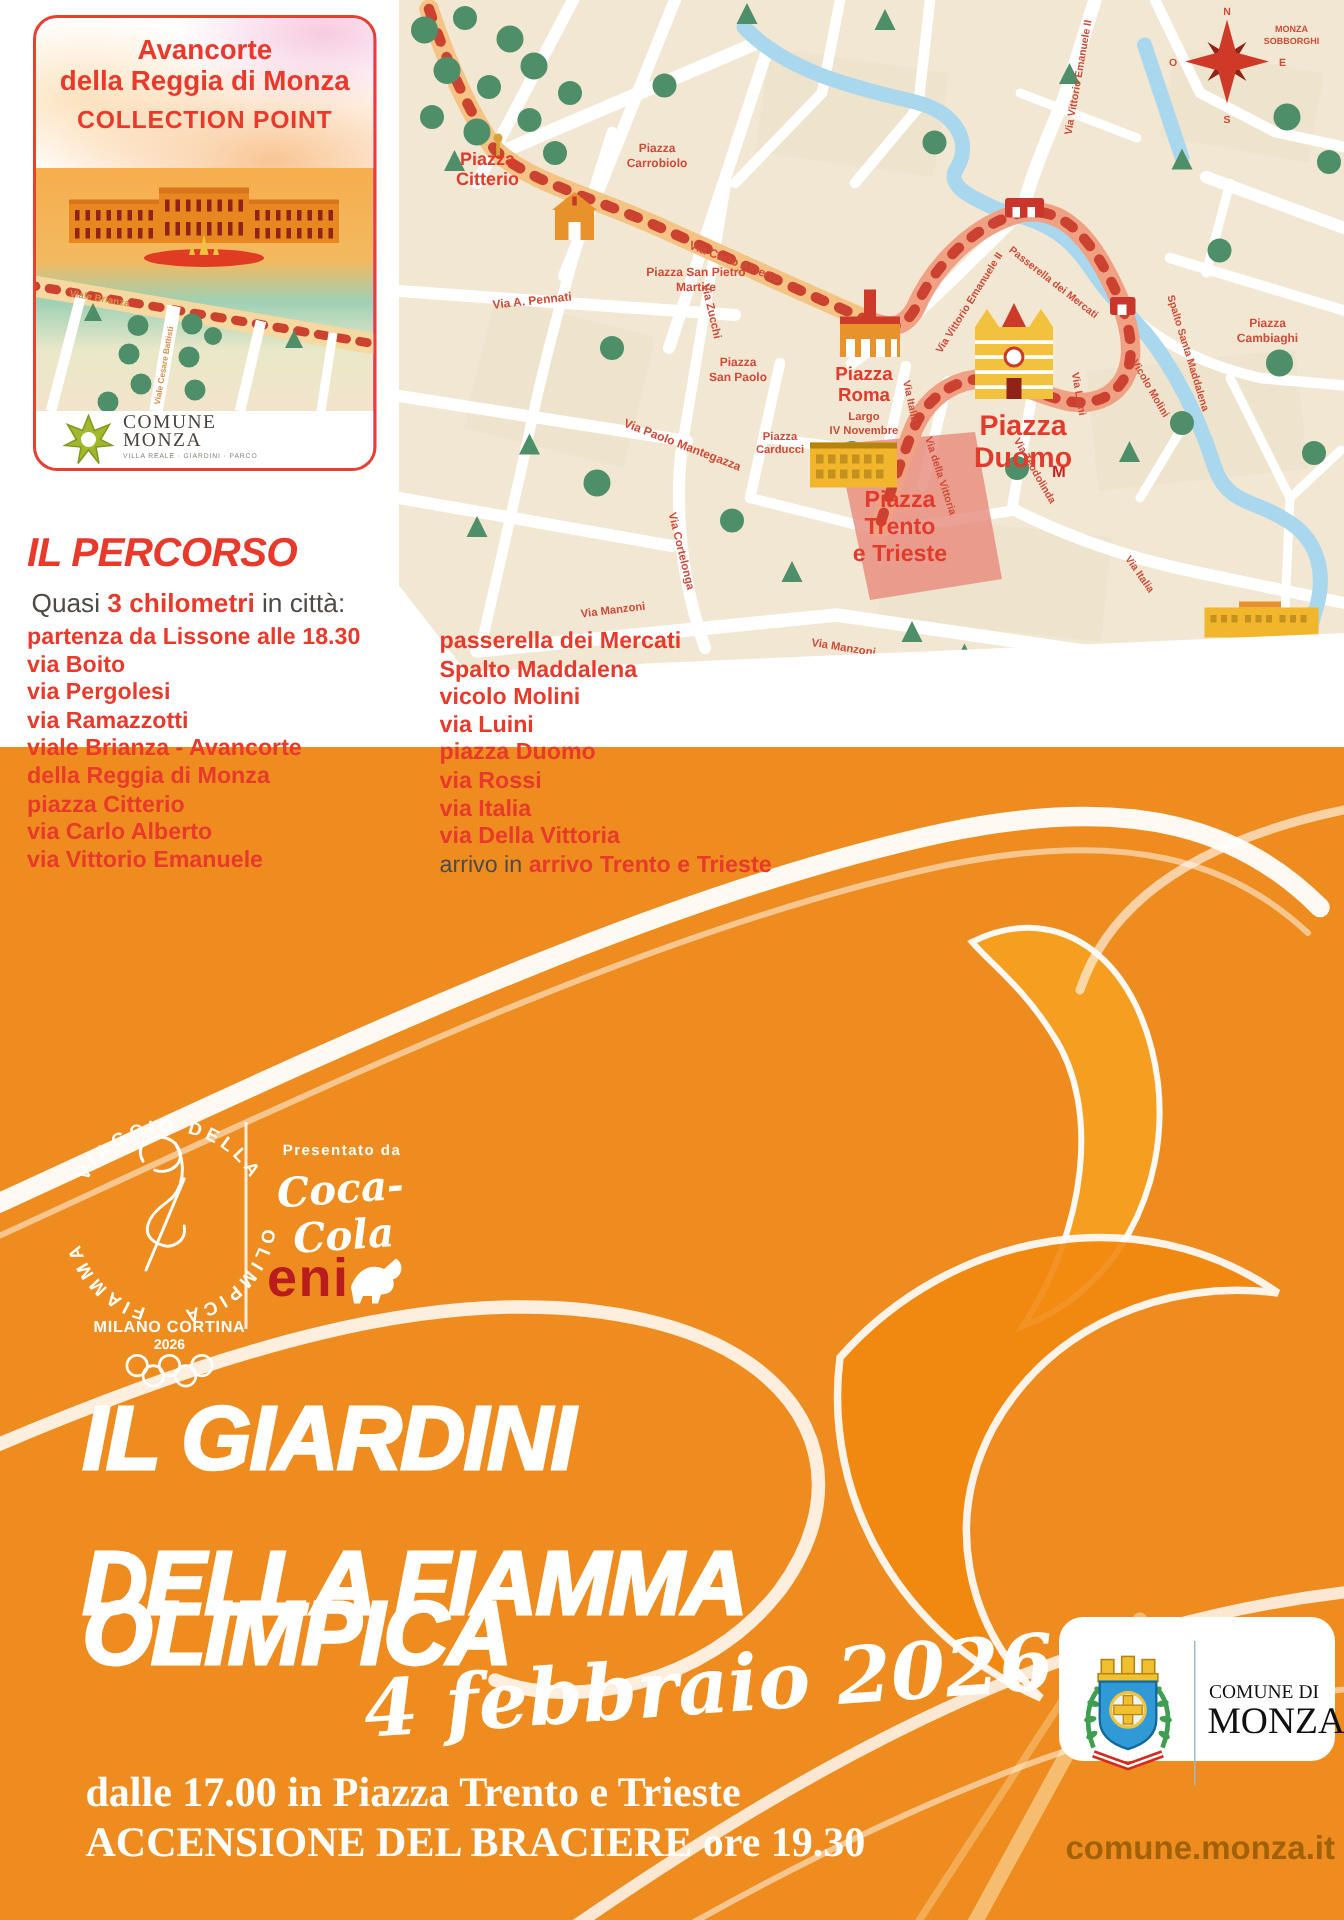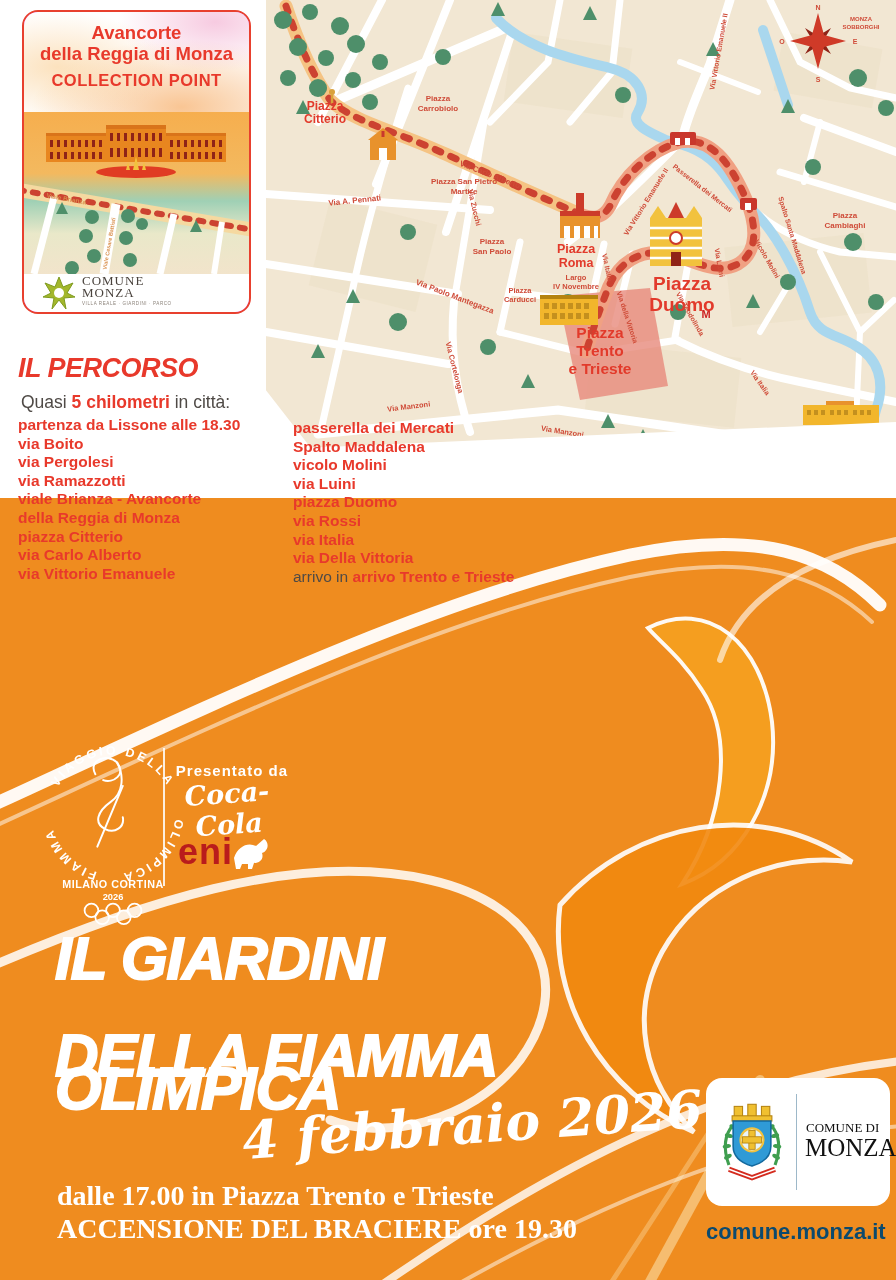--- a/index.html
+++ b/index.html
@@ -40,42 +40,42 @@
       radial-gradient(900px 650px at 90% 24%, #e27fb4 0%, rgba(226,127,180,0) 62%),
       radial-gradient(700px 520px at 58% 30%, #eb9fc4 0%, rgba(235,159,196,0) 55%),
       radial-gradient(1100px 800px at 6% 105%, #f6b93d 0%, rgba(246,185,61,0) 65%),
       radial-gradient(900px 700px at 98% 104%, #d8431f 0%, rgba(216,67,31,0) 72%),
       linear-gradient(172deg,#ffffff 14%,#f3a94e 58%,#ee8а26 82%,#e8701f 100%);
     background-color:#ef8c1f;}
   .swirls{left:0;top:0;width:896px;height:1280px;pointer-events:none;}
 
   
   .divider{left:163px;top:748px;width:1.5px;height:138px;background:rgba(255,255,255,.85);}
-  .presented{left:168px;top:762px;width:120px;text-align:right;font-size:15px;font-weight:bold;
+  .presented{left:168px;top:762px;width:120px;text-align:center;font-size:10px;font-weight:bold;
              letter-spacing:1px;color:#fff;}
   .coke{left:158px;top:778px;width:140px;text-align:center;color:#fff;
         font-family:"DejaVu Serif",serif;font-style:italic;font-weight:bold;font-size:27px;
         transform:rotate(-4deg);}
   .eni{left:178px;top:831px;font-size:36px;font-weight:bold;color:#b91c1c;letter-spacing:1px;}
 
   
   .title{left:55px;width:660px;color:#fff;font-weight:bold;font-style:italic;font-size:60px;
          letter-spacing:-1px;-webkit-text-stroke:2px #fff;white-space:nowrap;}
   .t1{top:924px;} .t2{top:989px;margin-top:32px;} .t3{top:1054px;}
   .date{left:242px;top:1094px;font-family:"DejaVu Serif",serif;font-style:italic;font-weight:bold;
         font-size:52px;color:#fff;transform:rotate(-4deg);white-space:nowrap;}
   .detail{left:57px;color:#fff;font-weight:bold;font-size:28px;white-space:nowrap;font-family:Liberation Serif, serif;}
   .d1{top:1180px;} .d2{top:1213px;}
 
   
-  .mcard{left:706px;top:1078px;width:184px;height:128px;background:#fff;border-radius:16px;}
+  .mcard{left:706px;top:1078px;width:184px;height:96px;background:#fff;border-radius:16px;}
   .mcard-div{position:absolute;left:90px;top:16px;width:1px;height:96px;background:#9db8c9;}
   .mc-t1{position:absolute;left:100px;top:42px;font-family:"Liberation Serif",serif;font-size:13px;color:#111;}
   .mc-t2{position:absolute;left:99px;top:56px;font-family:"Liberation Serif",serif;font-size:25px;color:#111;}
-  .website{left:706px;top:1219px;width:184px;text-align:left;font-size:22px;font-weight:bold;color:#0c4a6e;}
+  .website{left:706px;top:1219px;width:184px;text-align:right;font-size:22px;font-weight:bold;color:#a16207;}
 
   
   .mlr{fill:#cf4b38;font-weight:bold;font-family:"Liberation Sans",sans-serif;}
   .mlb{fill:#e23a2b;font-weight:bold;font-family:"Liberation Sans",sans-serif;}
 </style>
 </head>
 <body>
 
 <div>
 
@@ -446,21 +446,21 @@
       <div class="rm-name">
         <div>COMUNE</div>
         <div>MONZA</div>
       </div>
       <div class="rm-tag">VILLA REALE · GIARDINI · PARCO</div>
     </div>
   </div>
 
   <div class="abs p-head">IL PERCORSO</div>
   <div class="abs p-intro">
-    <span>Quasi </span><b>5 chilometri</b><span> in città:</span>
+    <span>Quasi </span><b>3 chilometri</b><span> in città:</span>
   </div>
   <div class="abs p-col p-left">
     <div>partenza da Lissone alle 18.30</div>
     <div>via Boito</div>
     <div>via Pergolesi</div>
     <div>via Ramazzotti</div>
     <div>viale Brianza - Avancorte</div>
     <div>della Reggia di Monza</div>
     <div>piazza Citterio</div>
     <div>via Carlo Alberto</div>

